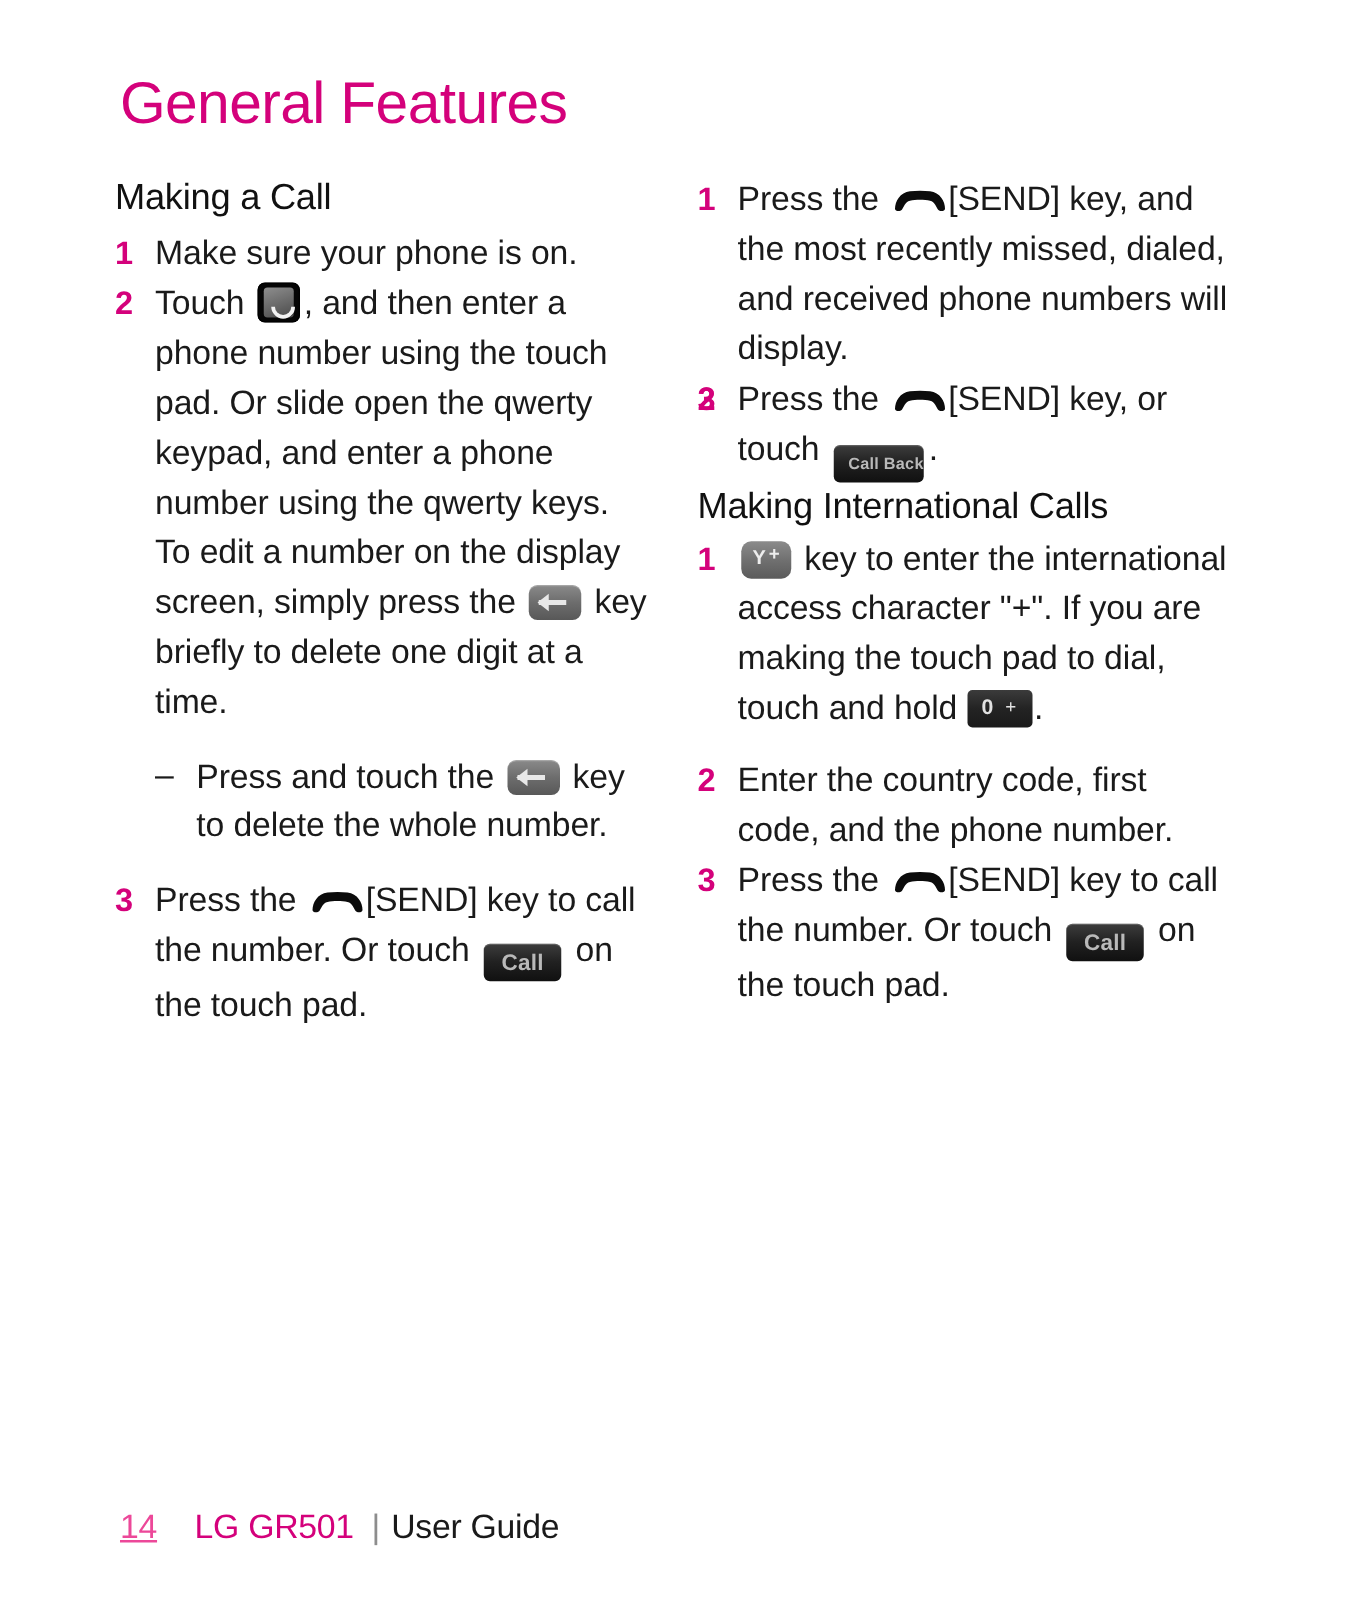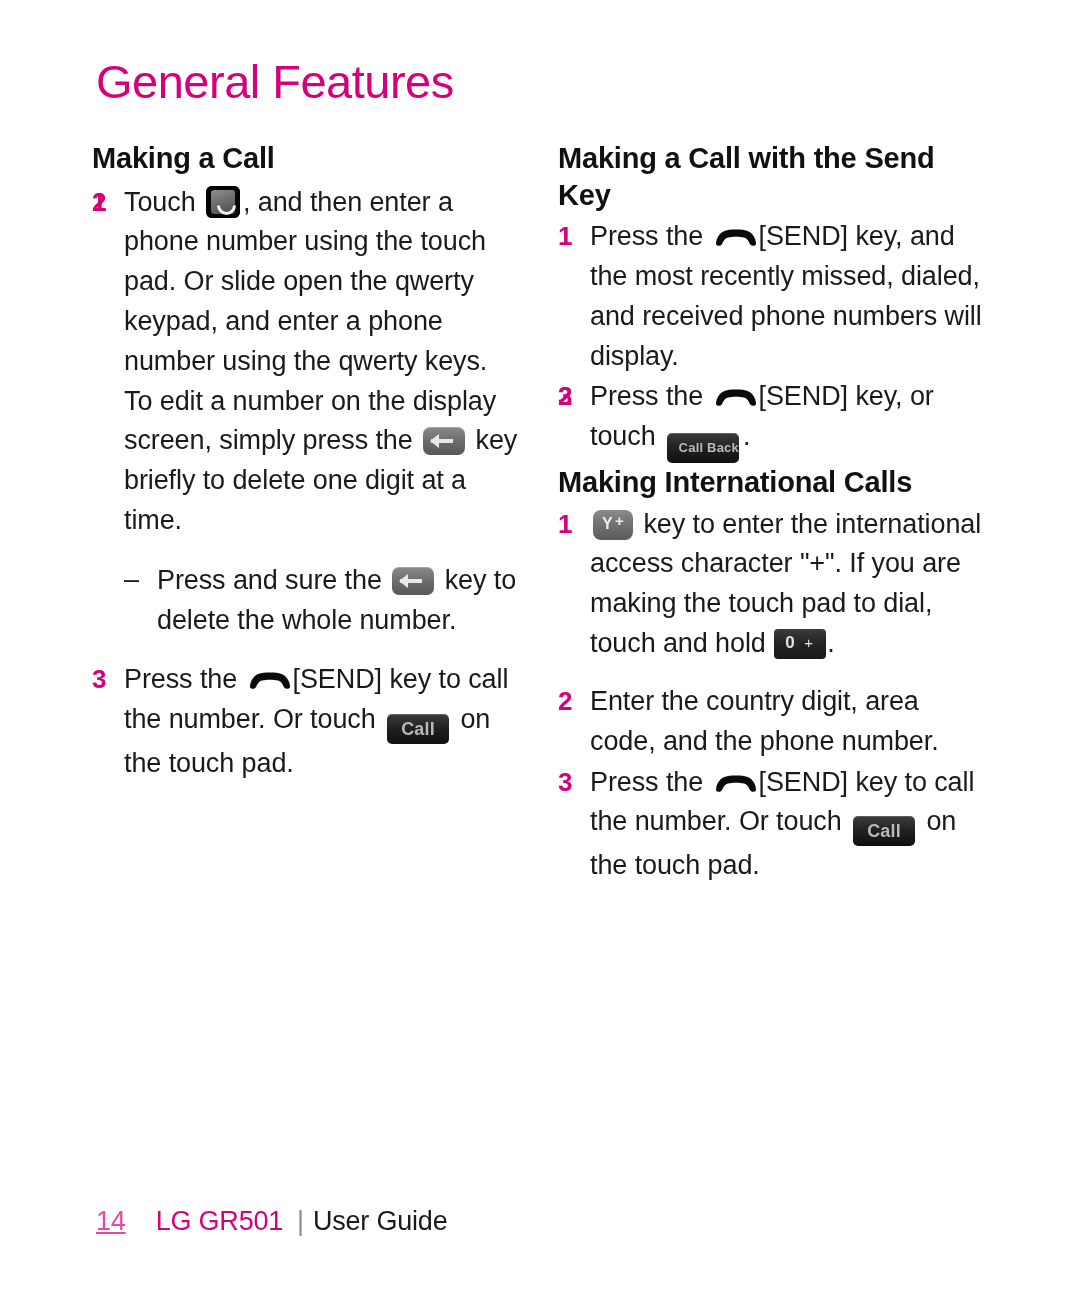--- a/index.html
+++ b/index.html
@@ -40,21 +40,21 @@
   .col {
     position: absolute;
     top: 140px;
     width: 430px;
   }
   .col-left  { left: 92px;  }
   .col-right { left: 558px; }
 
   h2.section-head {
     font-size: 29px;
-    font-weight: bold;
+    font-weight: normal;
     letter-spacing: -0.2px;
     line-height: 1.26;
     margin: 0 0 6px 0;
     color: #111111;
   }
   .col-right h2.section-head { margin-bottom: 4px; }
   .spacer-head { margin-top: 30px; }
 
   
   ol.steps {
@@ -260,47 +260,46 @@
 
   <div class="page-title">General Features</div>
 
   <div class="col col-left">
 
     <h2 class="section-head">Making a Call</h2>
 
     <ol class="steps">
 
       <li>
-        <span class="num">1</span>
+        <span class="num">1</span><span>Make sure your phone is on.</span>
       </li>
 
       <li>
         <span class="num">2</span><span>Touch </span><span class="ico-dialer"><span class="inner">
               <span class="handset"></span>
             </span></span><span>, and then enter a phone number using the touch pad. Or slide open the qwerty keypad, and enter a phone number using the qwerty keys. To edit a number on the display screen, simply press the </span><span class="ico-back"><span class="arrow"></span></span><span> key briefly to delete one digit at a time.</span>
 
         <div class="sub-dash">
-          <span class="dash">–</span><span>Press and sure the </span><span class="ico-back"><span class="arrow"></span></span><span> key to delete the whole number.</span>
+          <span class="dash">–</span><span>Press and touch the </span><span class="ico-back"><span class="arrow"></span></span><span> key to delete the whole number.</span>
         </div>
       </li>
 
       <li style="margin-top:20px;">
         <span class="num">3</span><span>Press the </span><span class="ico-send">
           <svg width="44" height="20" viewBox="0 0 44 20" aria-hidden="true">
             <path d="M2 17 C2 11 6 4 14 3 C19 2.4 25 2.4 30 3 C38 4 42 11 42 17 C42 19 38 19.5 36.5 17.8 C35 16 34 11.5 30 10.6 C25.5 9.6 18.5 9.6 14 10.6 C10 11.5 9 16 7.5 17.8 C6 19.5 2 19 2 17 Z" fill="#0b0b0b"></path>
           </svg>
         </span><span>[SEND] key to call the number. Or touch </span><span class="ico-softkey call">Call</span><span> on the touch pad.</span>
       </li>
 
     </ol>
   </div>
 
   <div class="col col-right">
 
-    <h2 class="section-head">Making a Call with the Send Key</h2>
 
     <ol class="steps">
 
       <li>
         <span class="num">1</span><span>Press the </span><span class="ico-send">
           <svg width="44" height="20" viewBox="0 0 44 20" aria-hidden="true">
             <path d="M2 17 C2 11 6 4 14 3 C19 2.4 25 2.4 30 3 C38 4 42 11 42 17 C42 19 38 19.5 36.5 17.8 C35 16 34 11.5 30 10.6 C25.5 9.6 18.5 9.6 14 10.6 C10 11.5 9 16 7.5 17.8 C6 19.5 2 19 2 17 Z" fill="#0b0b0b"></path>
           </svg>
         </span><span>[SEND] key, and the most recently missed, dialed, and received phone numbers will display.</span>
       </li>
@@ -320,21 +319,21 @@
 
     <h2 class="section-head spacer-head">Making International Calls</h2>
 
     <ol class="steps">
 
       <li>
         <span class="num">1</span><span class="ico-ykey"><span class="y">Y</span><span class="plus">+</span></span><span> key to enter the international access character "+". If you are making the touch pad to dial, touch and hold </span><span class="ico-zerokey"><span class="z">0</span><span class="p">+</span></span><span>.</span>
       </li>
 
       <li style="margin-top:18px;">
-        <span class="num">2</span><span>Enter the country digit, area code, and the phone number.</span>
+        <span class="num">2</span><span>Enter the country code, first code, and the phone number.</span>
       </li>
 
       <li>
         <span class="num">3</span><span>Press the </span><span class="ico-send">
           <svg width="44" height="20" viewBox="0 0 44 20" aria-hidden="true">
             <path d="M2 17 C2 11 6 4 14 3 C19 2.4 25 2.4 30 3 C38 4 42 11 42 17 C42 19 38 19.5 36.5 17.8 C35 16 34 11.5 30 10.6 C25.5 9.6 18.5 9.6 14 10.6 C10 11.5 9 16 7.5 17.8 C6 19.5 2 19 2 17 Z" fill="#0b0b0b"></path>
           </svg>
         </span><span>[SEND] key to call the number. Or touch </span><span class="ico-softkey call">Call</span><span> on the touch pad.</span>
       </li>
     </ol>

